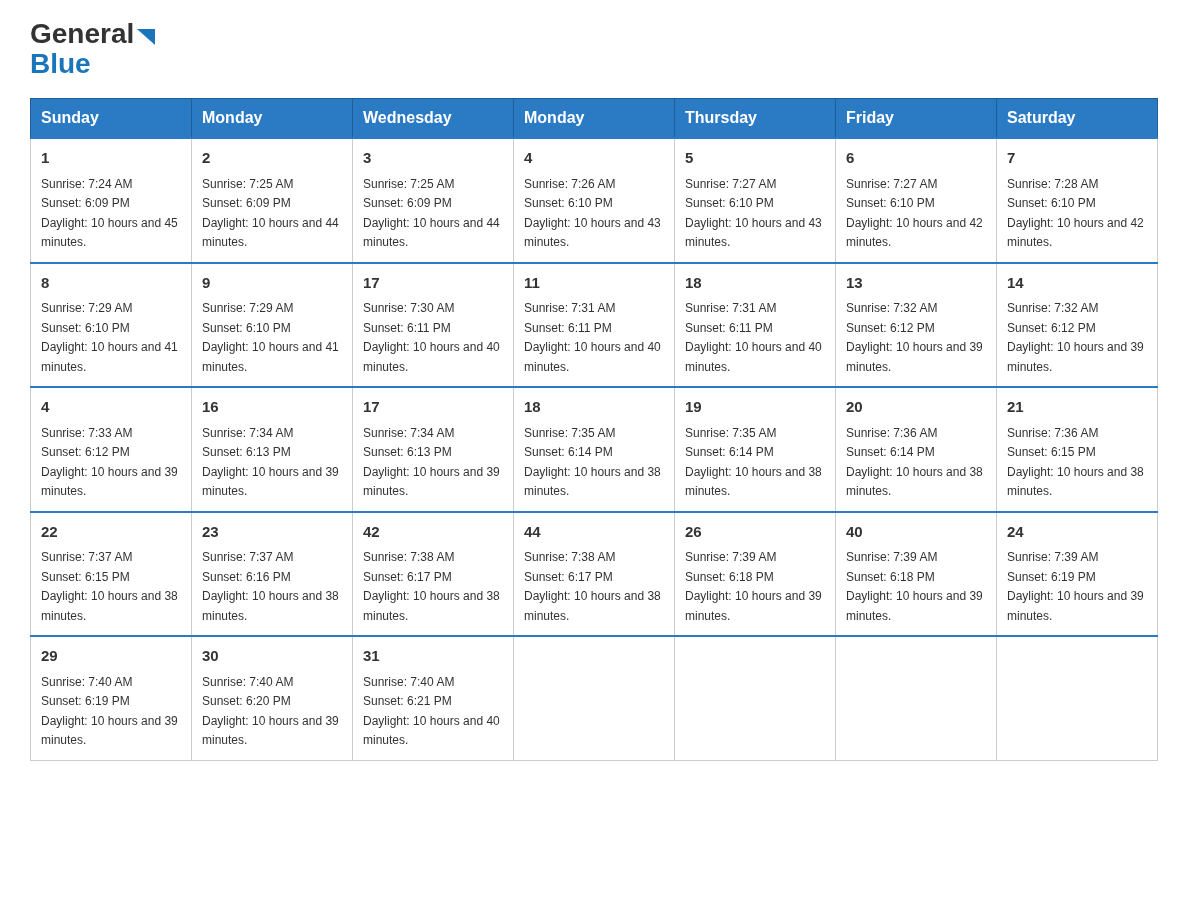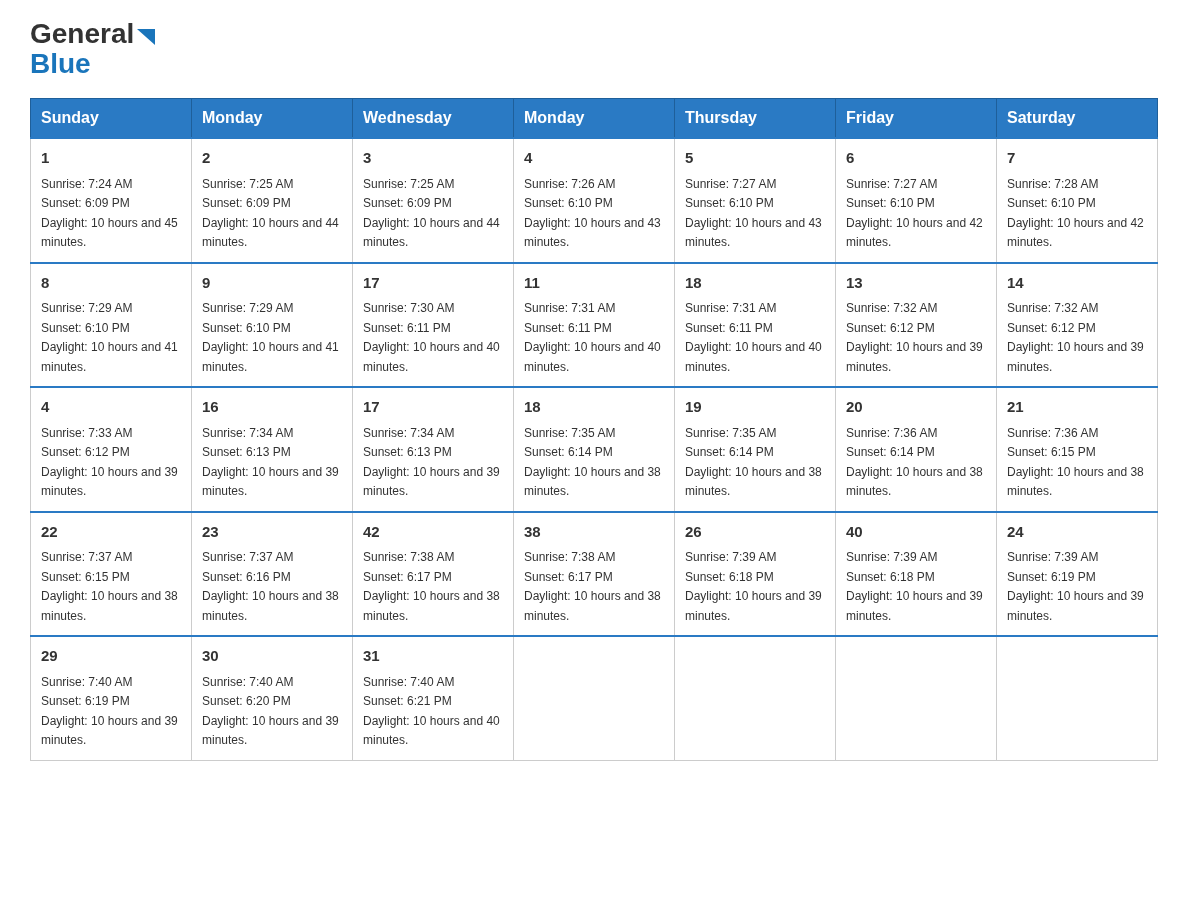--- a/index.html
+++ b/index.html
@@ -219,21 +219,21 @@
       </td>
         <td>
         <span class="day-number">23</span>
         <span class="day-info">Sunrise: 7:37 AM<br>Sunset: 6:16 PM<br>Daylight: 10 hours and 38 minutes.</span>
       </td>
         <td>
         <span class="day-number">42</span>
         <span class="day-info">Sunrise: 7:38 AM<br>Sunset: 6:17 PM<br>Daylight: 10 hours and 38 minutes.</span>
       </td>
         <td>
-        <span class="day-number">38</span>
+        <span class="day-number">44</span>
         <span class="day-info">Sunrise: 7:38 AM<br>Sunset: 6:17 PM<br>Daylight: 10 hours and 38 minutes.</span>
       </td>
         <td>
         <span class="day-number">26</span>
         <span class="day-info">Sunrise: 7:39 AM<br>Sunset: 6:18 PM<br>Daylight: 10 hours and 39 minutes.</span>
       </td>
         <td>
         <span class="day-number">40</span>
         <span class="day-info">Sunrise: 7:39 AM<br>Sunset: 6:18 PM<br>Daylight: 10 hours and 39 minutes.</span>
       </td>

